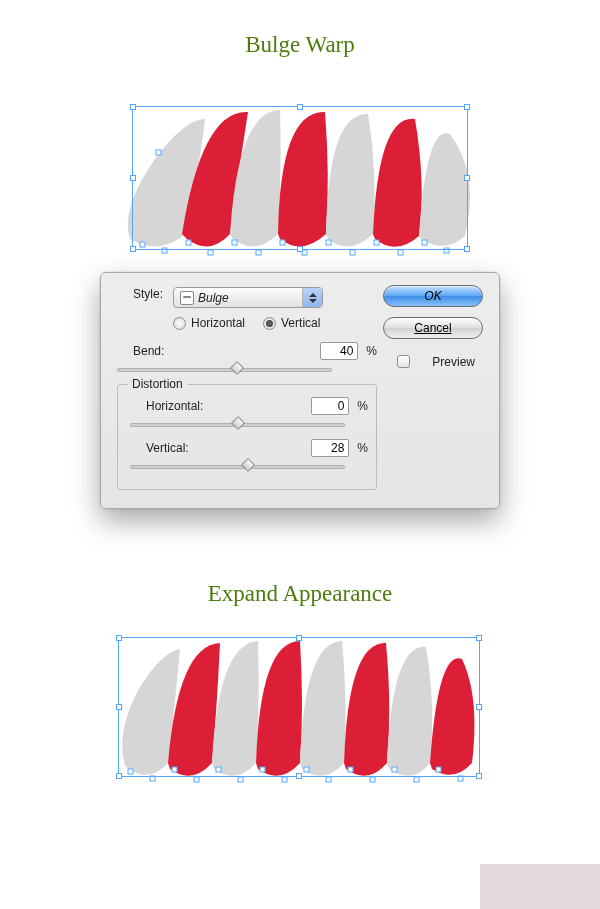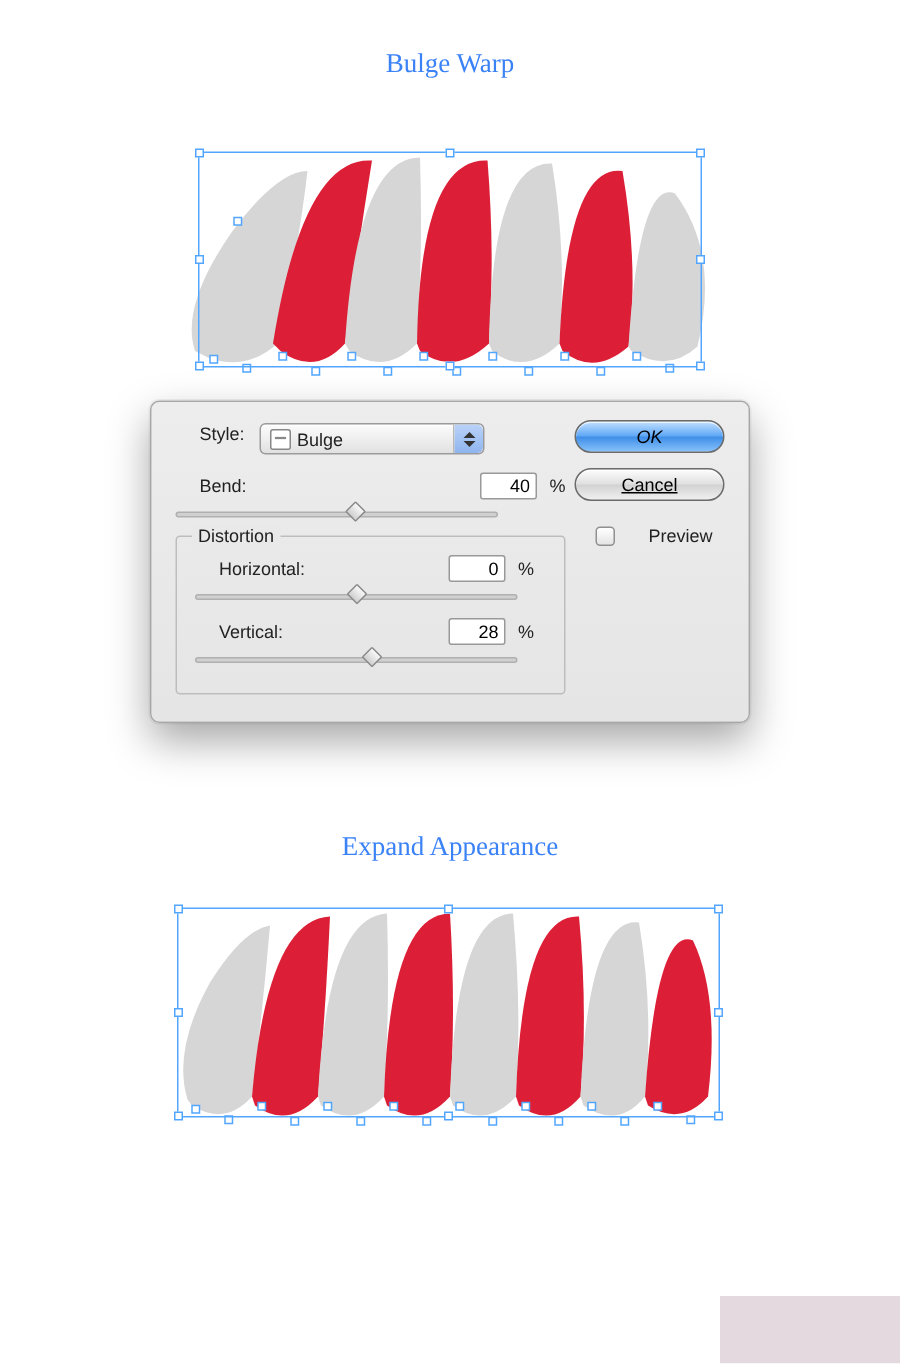--- a/index.html
+++ b/index.html
@@ -5,22 +5,22 @@
     * { box-sizing: border-box; margin: 0; padding: 0; }
     body {
       font-family: "Lucida Grande", Arial, sans-serif;
       background: #fff;
       width: 600px;
       height: 909px;
       position: relative;
     }
     .title {
       font-family: Georgia, serif;
-      color: #3b82f6;
-      font-size: 18px;
+      color: #4d7c0f;
+      font-size: 23px;
       font-weight: normal;
       text-align: center;
     }
     .title-1 { margin-top: 32px; }
     .title-2 { margin-top: 72px; }
     .canvas-1 { position: relative; width: 600px; height: 200px; margin-top: 14px; }
     .canvas-2 { position: relative; width: 600px; height: 180px; margin-top: 12px; }
     
     
     .bbox {
@@ -63,20 +63,21 @@
     .row { display: flex; margin-bottom: 8px; }
     .lbl-style { width: 46px; text-align: right; margin-right: 10px; }
     .combo {
       width: 150px; height: 21px;
       background: linear-gradient(#fcfcfc,#e1e1e1);
       border: 1px solid #9b9b9b;
       border-radius: 4px;
       display: flex; align-items: center;
       position: relative;
       box-shadow: inset 0 1px 0 #fff;
+      font-style: italic;
     }
     .combo-icon {
       width: 14px; height: 14px; margin: 0 4px 0 6px;
       border: 1px solid #888; border-radius: 2px;
       background: #fff;
       position: relative;
     }
     .combo-icon::before {
       content:""; position:absolute; left:2px; right:2px; top:4px;
       border-top:2px solid #888; border-radius:2px;
@@ -119,39 +120,39 @@
     }
     .slider-thumb{
       position:absolute; top:-1px; width:10px; height:10px;
       background:linear-gradient(#f8f8f8,#cfcfcf);
       border:1px solid #8a8a8a;
       transform: translateX(-5px) rotate(45deg);
       border-radius:1px;
     }
     .fieldset {
       border:1px solid #bdbdbd; border-radius:3px;
-      padding:12px 20px 8px 12px; margin-top:2px;
+      padding:12px 8px 8px 12px; margin-top:2px;
       position: relative;
     }
     .legend {
       position:absolute; top:-8px; left:10px;
       background:linear-gradient(#e9e9e9,#e9e9e9);
       padding:0 4px; font-size:12px;
     }
     
     .btns { position:absolute; right:16px; top:12px; width:100px; display:flex; flex-direction:column; gap:10px; }
     .aqua-btn {
       height:22px; border-radius:11px;
       border:1px solid #6b6b6b; text-align:center;
       font-size:12px; line-height:20px;
       box-shadow: inset 0 1px 0 rgba(255,255,255,.7);
     }
     .aqua-blue { background: linear-gradient(#c3e0ff,#5fa8f6 48%,#3f8fe8 52%,#86c1fb); color:#000;font-style:italic;}
     .aqua-gray { background: linear-gradient(#fdfdfd,#e0e0e0 48%,#d2d2d2 52%,#f0f0f0); color:#000;text-decoration:underline;}
-    .preview-row { position:absolute; right:24px; top:82px; display:flex; align-items:flex-end; gap:22px;}
+    .preview-row { position:absolute; right:24px; top:82px; display:flex; align-items:flex-start; gap:22px;}
     .chk { width:13px;height:13px;border:1px solid #909090;border-radius:3px;background:linear-gradient(#fff,#e4e4e4);}
     .left-col{width:260px;}
     .bend-wrap{margin-top:12px;}
     .corner-patch{
       position:absolute; right:0; bottom:0; width:120px; height:45px;
       background:#e4d9df;
     }
   </style>
 </head>
 <body>
@@ -205,20 +206,30 @@
     <div class="left-col">
       <div class="row">
         <span class="lbl-style">Style:</span>
         <div class="combo">
           <span class="combo-icon"></span>
           <span>Bulge</span>
           <span class="combo-arrows">
             <span class="tri-up"></span>
               <span class="tri-down"></span>
           </span>
+        </div>
+      </div>
+      <div class="row radio-row">
+        <div class="radio">
+          <span class="radio-btn"></span>
+          <span>Horizontal</span>
+        </div>
+        <div class="radio">
+          <span class="radio-btn checked"></span>
+          <span>Vertical</span>
         </div>
       </div>
       <div class="bend-wrap">
         <div class="bend-row">
           <span class="field-lbl">Bend:</span>
           <span style="flex:1"></span>
           <input class="numfield" value="40" style="">
           <span class="unit">%</span>
         </div>
         <div class="slider">

